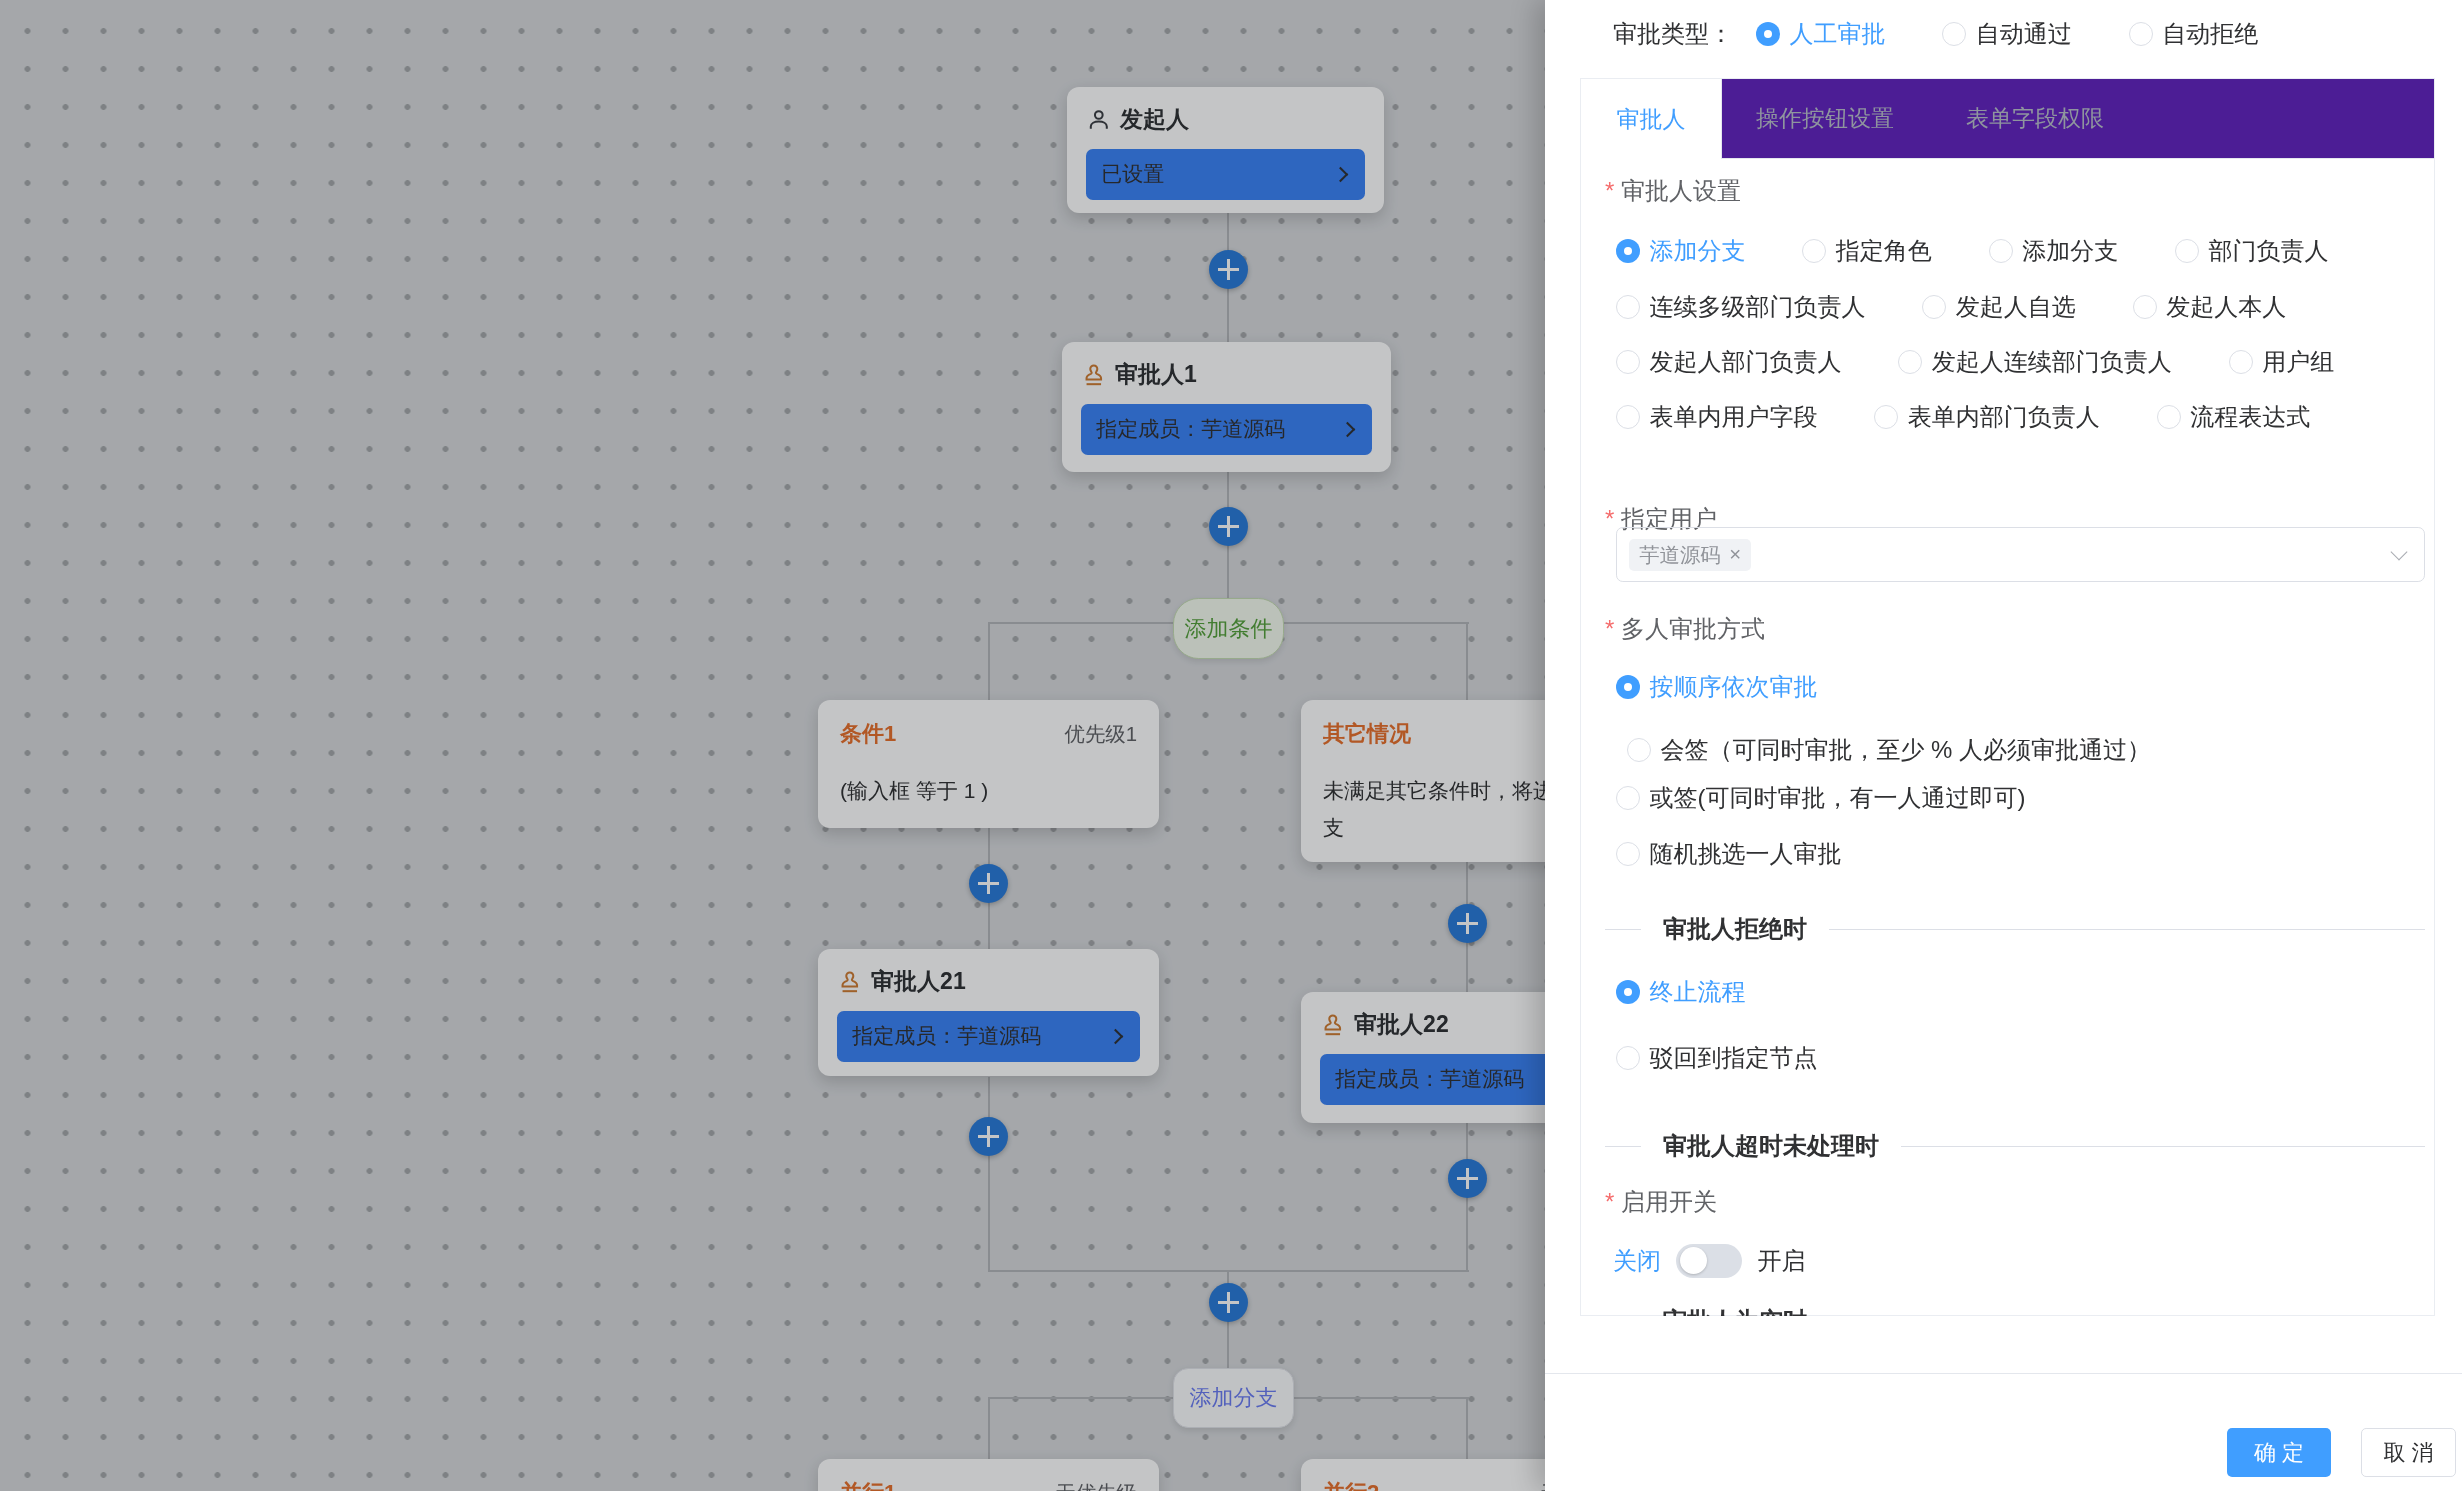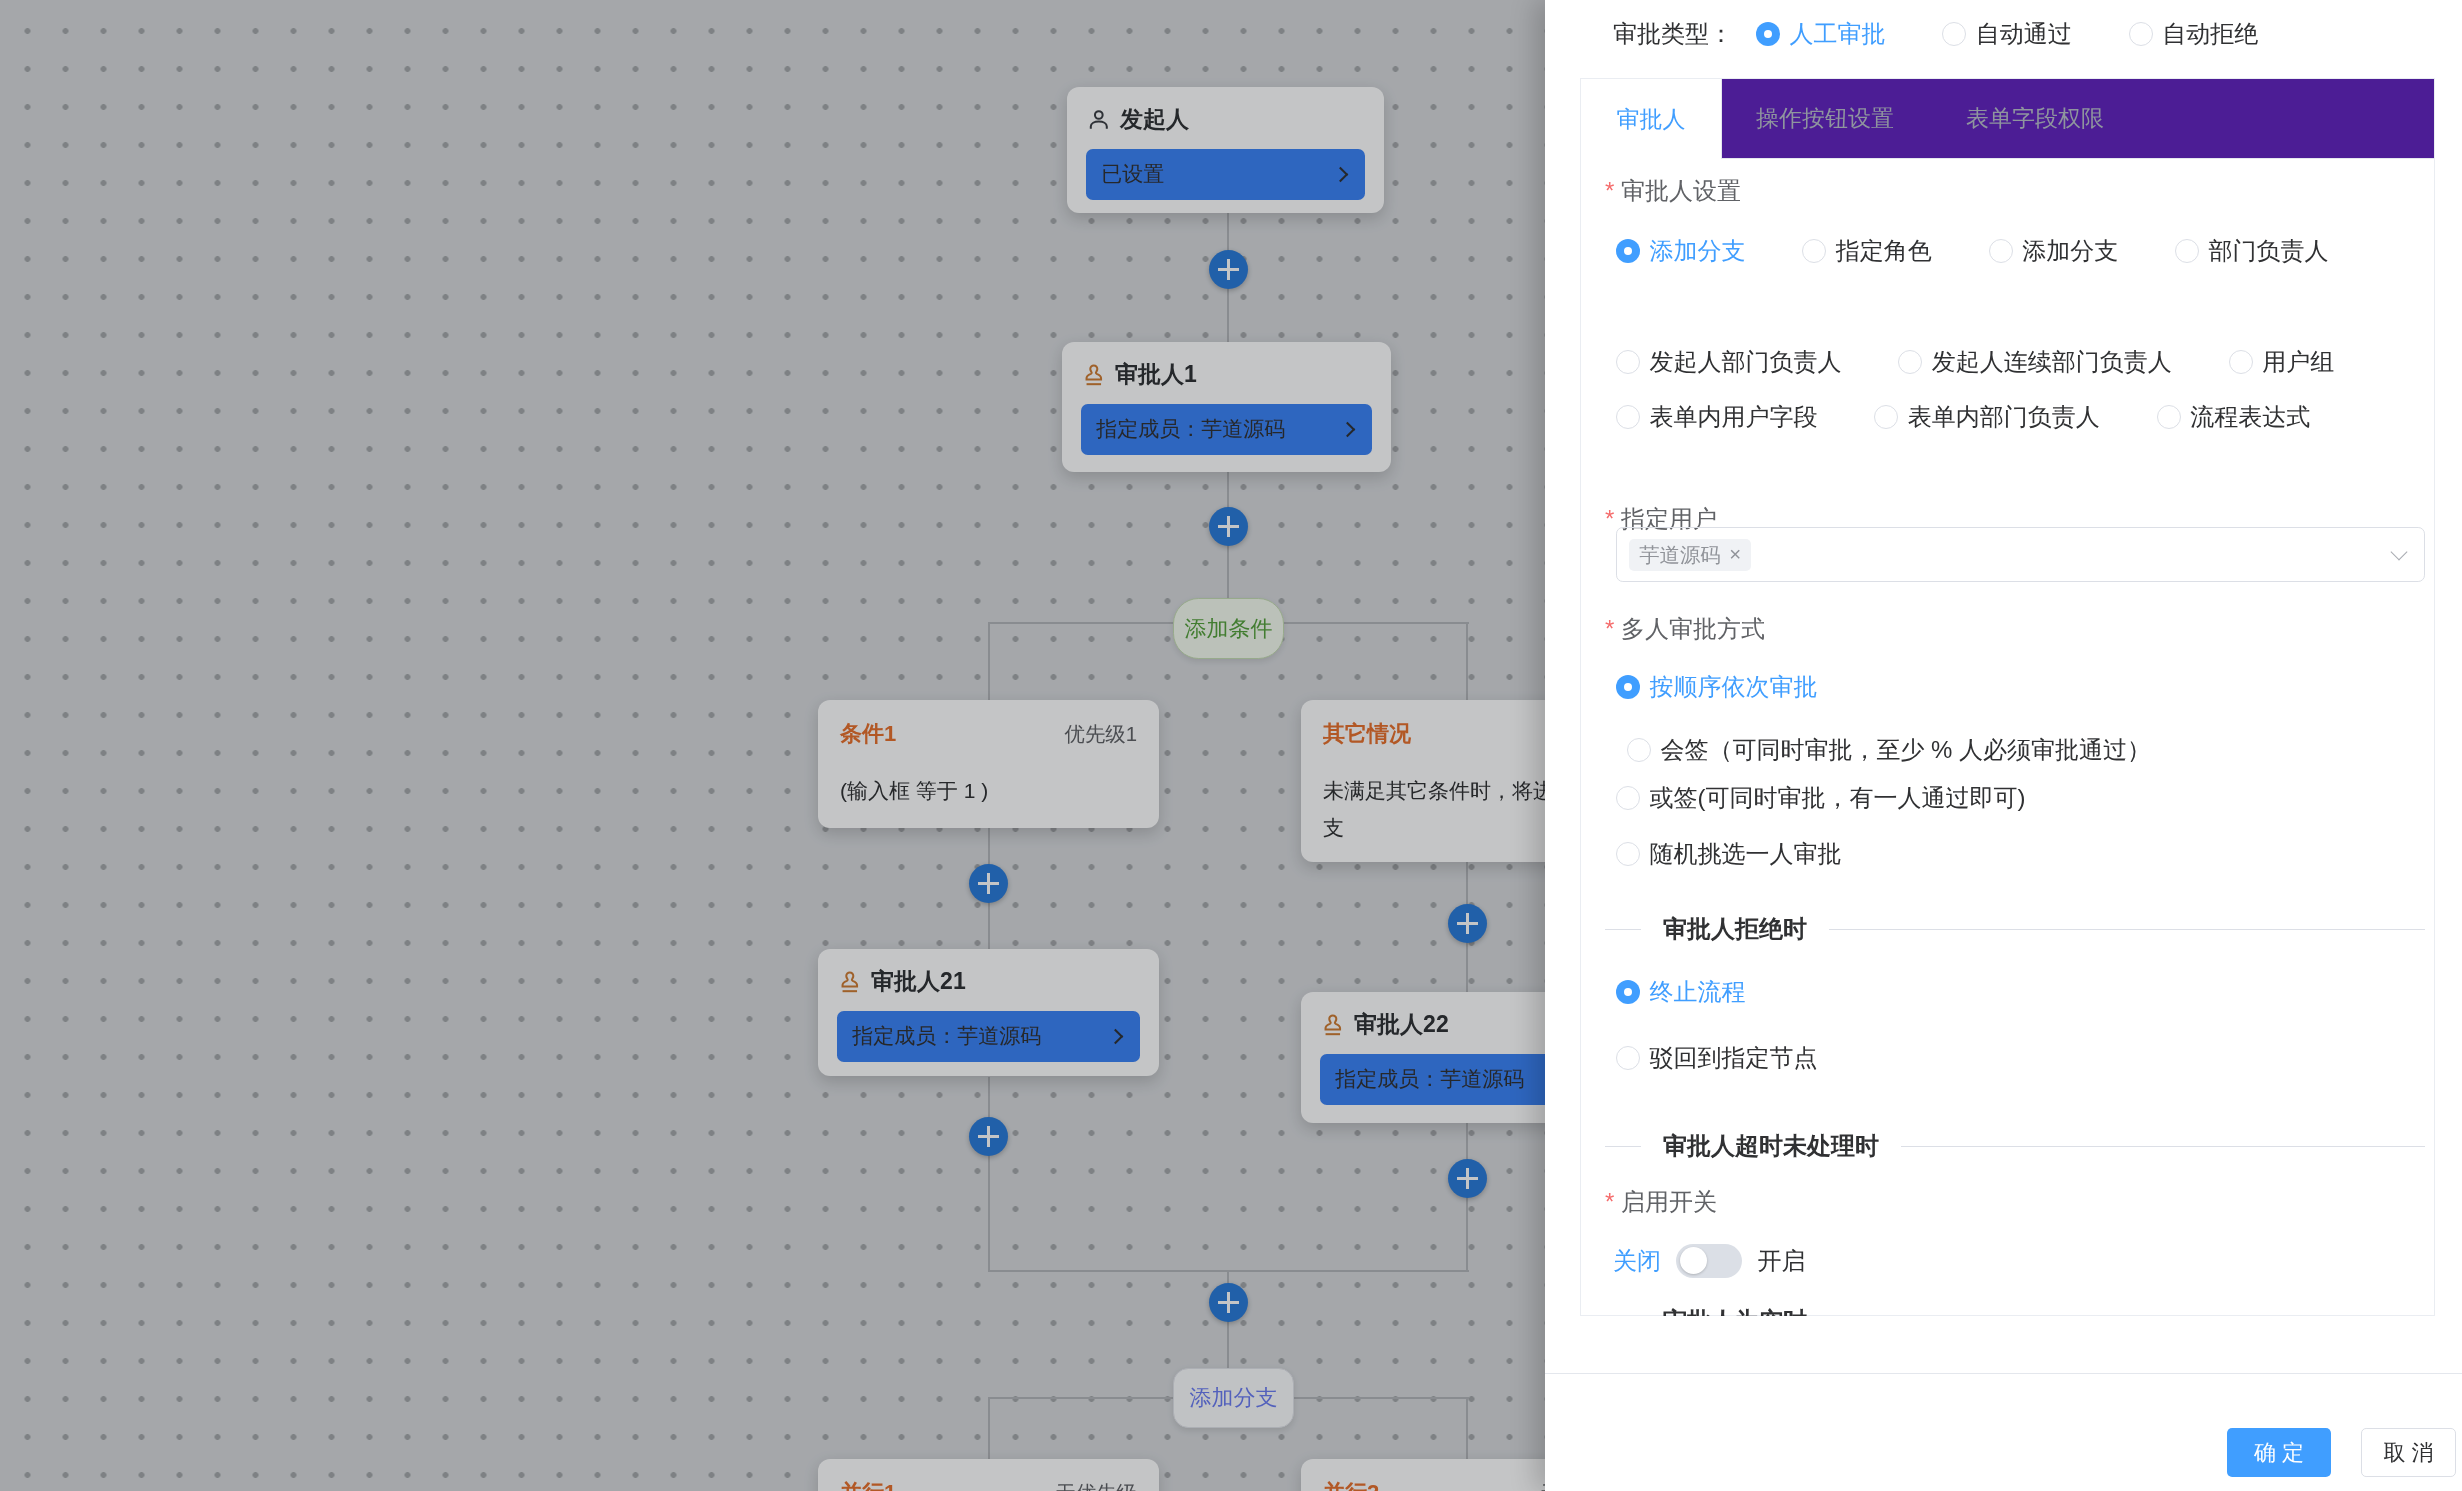--- a/index.html
+++ b/index.html
@@ -280,20 +280,34 @@
       </span>
     <span class="opt">
         <span class="radio"></span>
         <span class="opt-label">添加分支</span>
       </span>
     <span class="opt">
         <span class="radio"></span>
         <span class="opt-label">部门负责人</span>
       </span>
   </div>
+  <div class="abs optrow" style="left:71px;top:291px;">
+    <span class="opt">
+        <span class="radio"></span>
+        <span class="opt-label">连续多级部门负责人</span>
+      </span>
+    <span class="opt">
+        <span class="radio"></span>
+        <span class="opt-label">发起人自选</span>
+      </span>
+    <span class="opt">
+        <span class="radio"></span>
+        <span class="opt-label">发起人本人</span>
+      </span>
+  </div>
   <div class="abs optrow" style="left:71px;top:346px;">
     <span class="opt">
         <span class="radio"></span>
         <span class="opt-label">发起人部门负责人</span>
       </span>
     <span class="opt">
         <span class="radio"></span>
         <span class="opt-label">发起人连续部门负责人</span>
       </span>
     <span class="opt">

